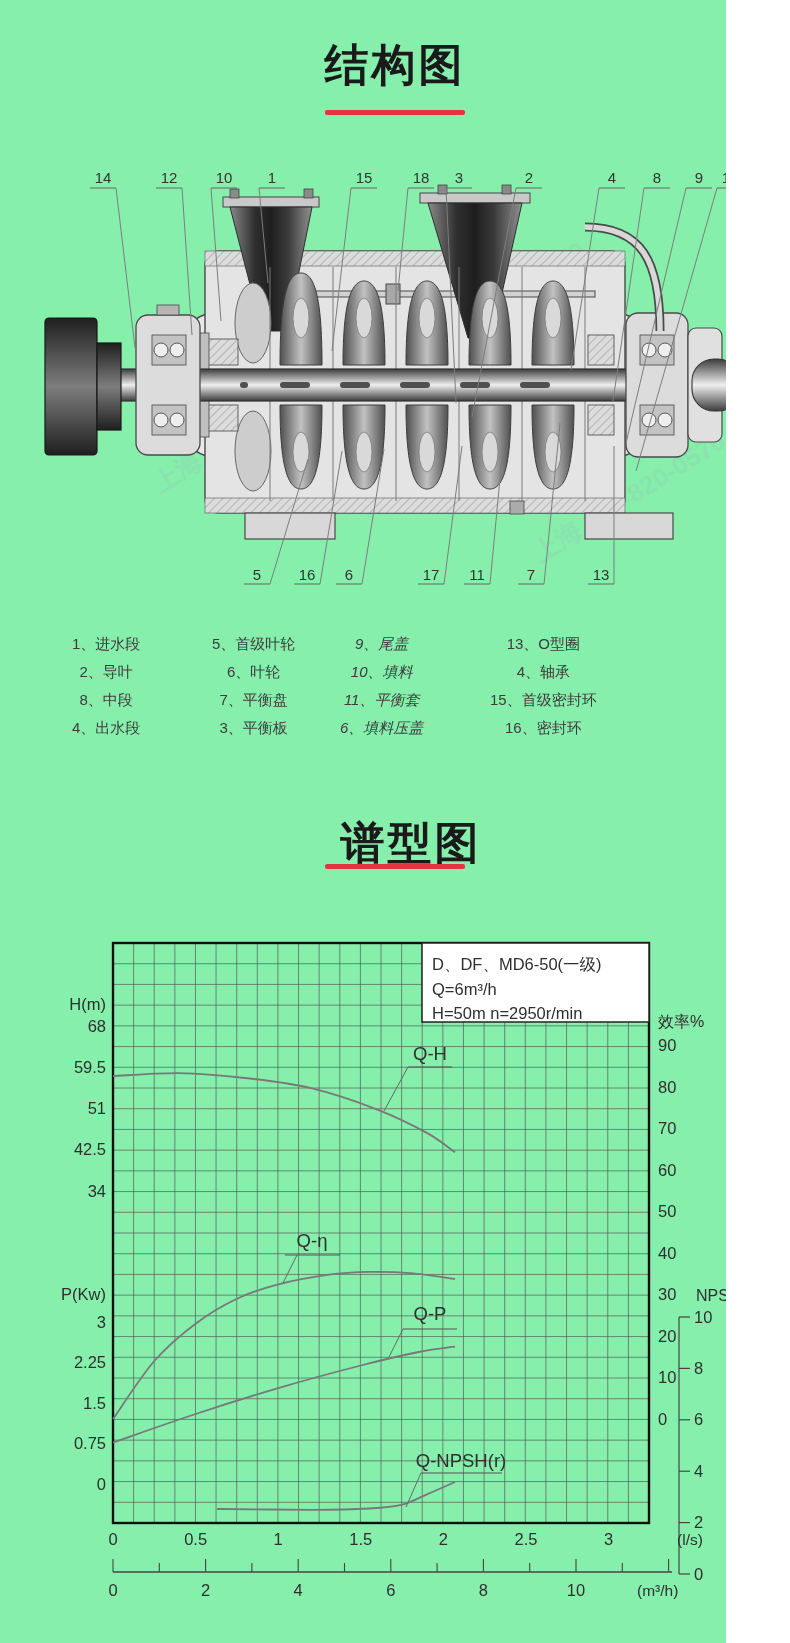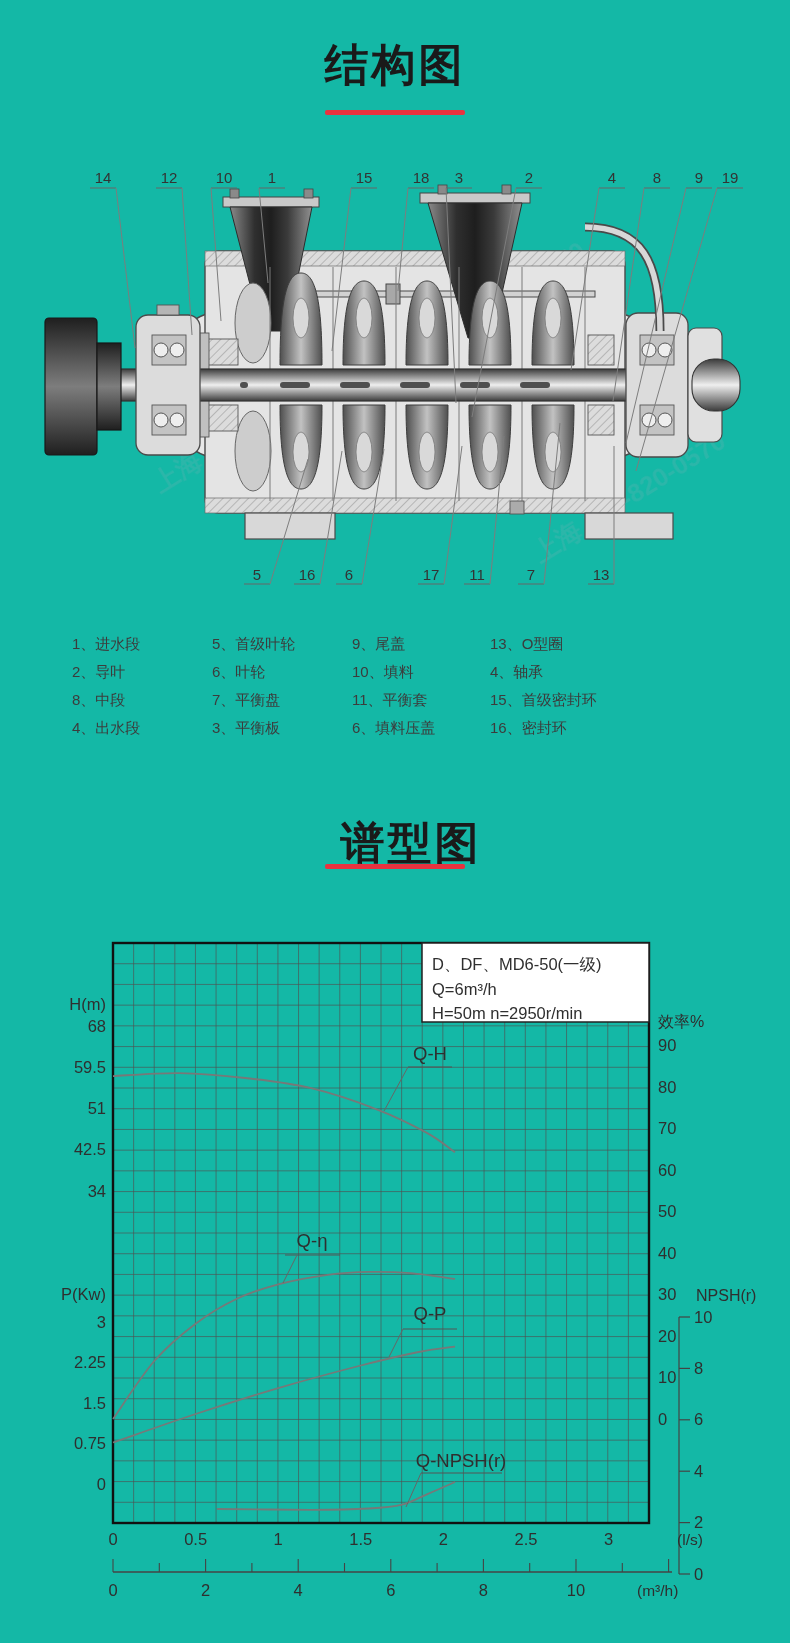--- a/index.html
+++ b/index.html
@@ -1,23 +1,23 @@
 <!DOCTYPE html>
 <html><head>
 <meta charset="utf-8">
 <style>
   html,body{margin:0;padding:0;background:#fff;}
-  .sheet{position:relative;width:790px;height:1643px;background:#14b8a6;overflow:hidden;
+  .sheet{position:relative;width:726px;height:1643px;background:#86efac;overflow:hidden;
          font-family:"Liberation Sans",sans-serif;color:#222;}
   .big-title{position:absolute;left:0;width:790px;text-align:center;
              font-size:44px;font-weight:bold;letter-spacing:3px;color:#1a1a1a;}
   .title-bar{position:absolute;left:325px;width:140px;height:5px;border-radius:2px;}
   #pump-svg{position:absolute;left:40px;top:163px;}
   #parts-list{position:absolute;left:72px;top:630px;width:680px;height:120px;font-size:15px;color:#3c3c3c;}
-  .plist-col{position:absolute;top:0;}
+  .plist-col{position:absolute;top:0;text-align:center;}
   .plist-item{height:28px;line-height:28px;white-space:nowrap;}
   #chart-svg{position:absolute;left:0;top:880px;}
   svg text{font-family:"Liberation Sans",sans-serif;}
 </style>
 </head>
 <body>
 
 <div class="sheet">
 
   <div class="big-title" style="top:36px;">结构图</div>
@@ -241,21 +241,21 @@
         <div class="plist-item">2、导叶</div>
         <div class="plist-item">8、中段</div>
         <div class="plist-item">4、出水段</div>
       </div>
       <div class="plist-col" style="left: 140px;">
         <div class="plist-item">5、首级叶轮</div>
         <div class="plist-item">6、叶轮</div>
         <div class="plist-item">7、平衡盘</div>
         <div class="plist-item">3、平衡板</div>
       </div>
-      <div class="plist-col" style="left: 280px;">
+      <div class="plist-col" style="left: 268px; font-style: italic;">
         <div class="plist-item">9、尾盖</div>
         <div class="plist-item">10、填料</div>
         <div class="plist-item">11、平衡套</div>
         <div class="plist-item">6、填料压盖</div>
       </div>
       <div class="plist-col" style="left: 418px;">
         <div class="plist-item">13、O型圈</div>
         <div class="plist-item">4、轴承</div>
         <div class="plist-item">15、首级密封环</div>
         <div class="plist-item">16、密封环</div>

